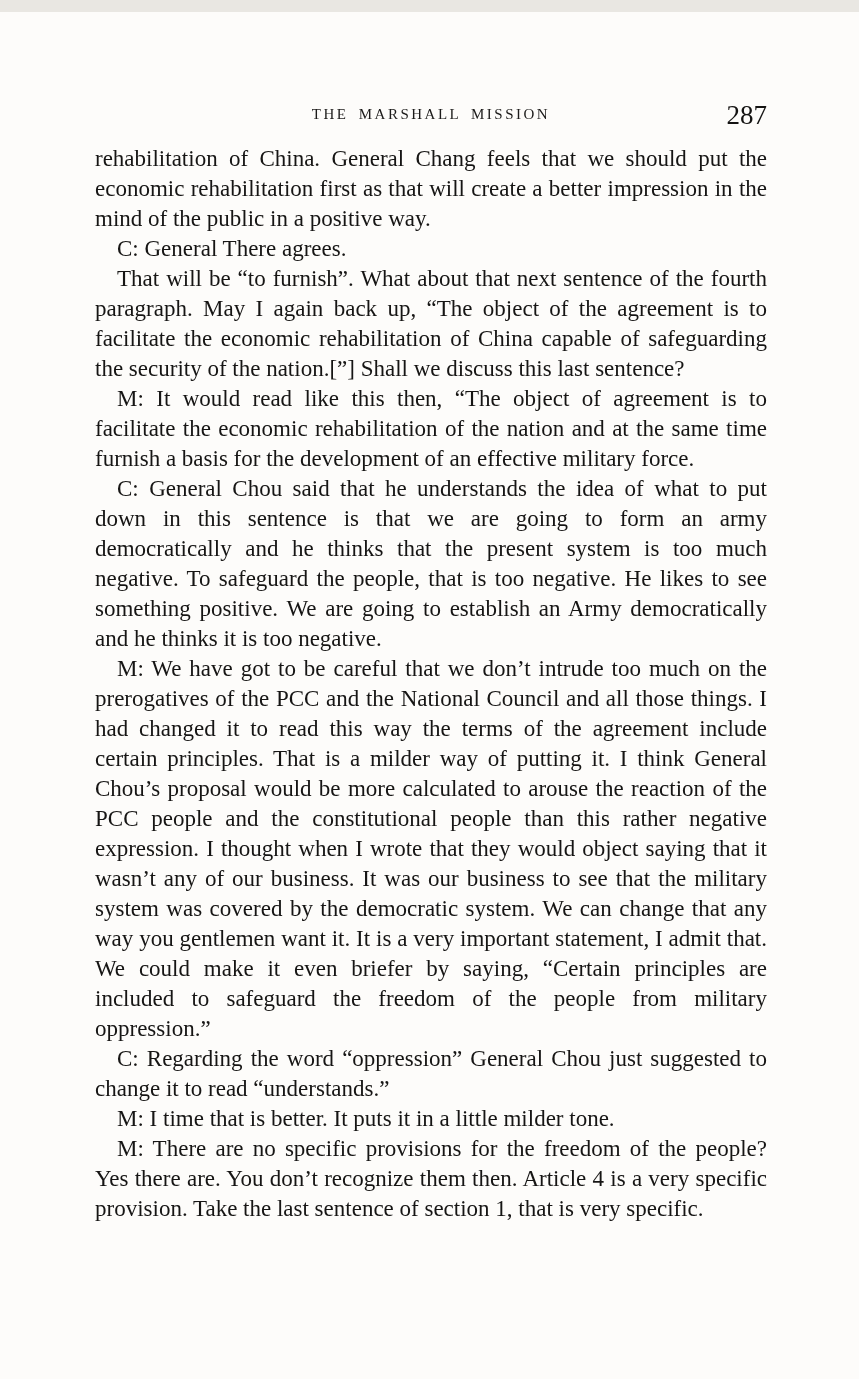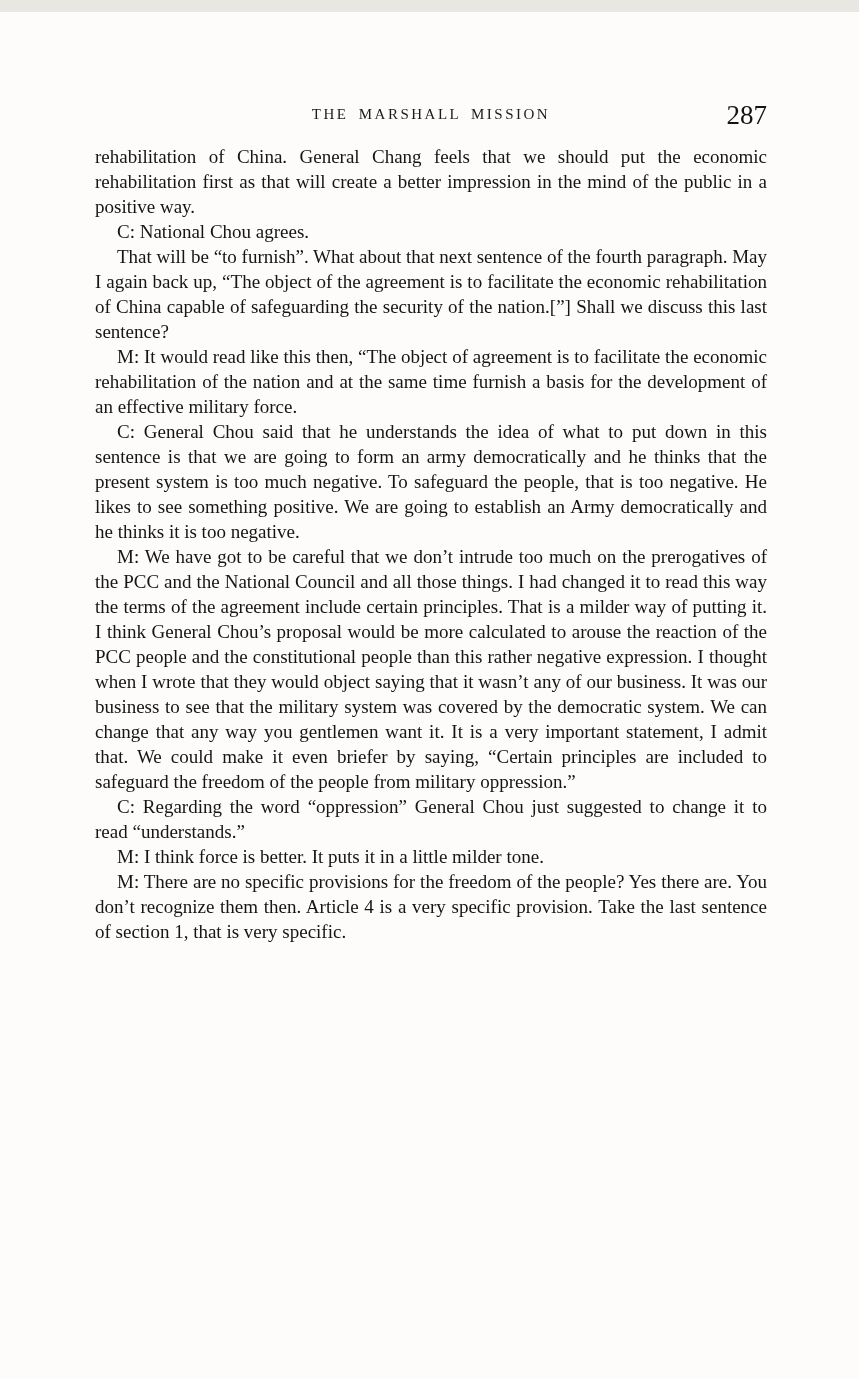--- a/index.html
+++ b/index.html
@@ -43,22 +43,22 @@
     color: #141312;
   }
   .body-text {
     position: absolute;
     top: 132px;
     left: 95px;
     width: 672px;
   }
   .body-text p {
     margin: 0;
-    font-size: 19px;
-    line-height: 25px;
+    font-size: 23px;
+    line-height: 30px;
     text-align: justify;
     color: #161514;
   }
   .body-text p.indent {
     text-indent: 22px;
   }
   .body-text p.noindent {
     text-indent: 0;
   }
   .scan-artifact {
@@ -76,25 +76,25 @@
 
 <div class="page">
 
   <div class="running-head">
     <div class="head-title">THE MARSHALL MISSION</div>
     <div class="page-num">287</div>
   </div>
 
   <div class="body-text">
     <p class="noindent">rehabilitation of China.  General Chang feels that we should put the economic rehabilitation first as that will create a better impression in the mind of the public in a positive way.</p>
-    <p class="indent">C: National Chou agrees.</p>
+    <p class="indent">C: General There agrees.</p>
     <p class="indent">That will be “to furnish”.  What about that next sentence of the fourth paragraph.  May I again back up, “The object of the agreement is to facilitate the economic rehabilitation of China capable of safeguarding the security of the nation.[”]  Shall we discuss this last sentence?</p>
     <p class="indent">M: It would read like this then, “The object of agreement is to facilitate the economic rehabilitation of the nation and at the same time furnish a basis for the development of an effective military force.</p>
     <p class="indent">C: General Chou said that he understands the idea of what to put down in this sentence is that we are going to form an army democratically and he thinks that the present system is too much negative.  To safeguard the people, that is too negative.  He likes to see something positive.  We are going to establish an Army democratically and he thinks it is too negative.</p>
     <p class="indent">M: We have got to be careful that we don’t intrude too much on the prerogatives of the PCC and the National Council and all those things.  I had changed it to read this way the terms of the agreement include certain principles.  That is a milder way of putting it.  I think General Chou’s proposal would be more calculated to arouse the reaction of the PCC people and the constitutional people than this rather negative expression.  I thought when I wrote that they would object saying that it wasn’t any of our business.  It was our business to see that the military system was covered by the democratic system.  We can change that any way you gentlemen want it.  It is a very important statement, I admit that.  We could make it even briefer by saying, “Certain principles are included to safeguard the freedom of the people from military oppression.”</p>
     <p class="indent">C: Regarding the word “oppression” General Chou just suggested to change it to read “understands.”</p>
-    <p class="indent">M: I think force is better.  It puts it in a little milder tone.</p>
+    <p class="indent">M: I time that is better.  It puts it in a little milder tone.</p>
     <p class="indent">M: There are no specific provisions for the freedom of the people?  Yes there are.  You don’t recognize them then.  Article 4 is a very specific provision.  Take the last sentence of section 1, that is very specific.</p>
   </div>
 
   <div class="scan-artifact"></div>
 
 </div>
 
 </body></html>

